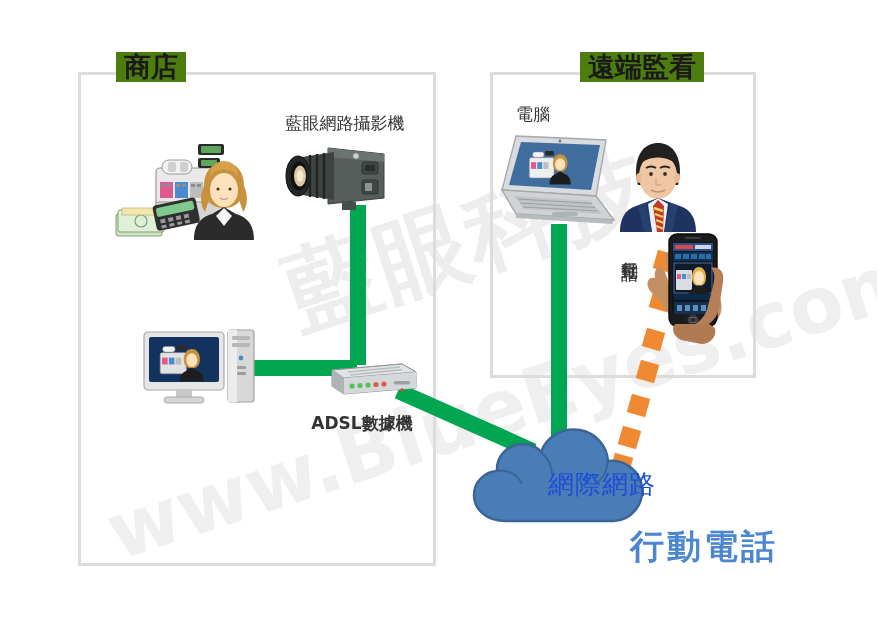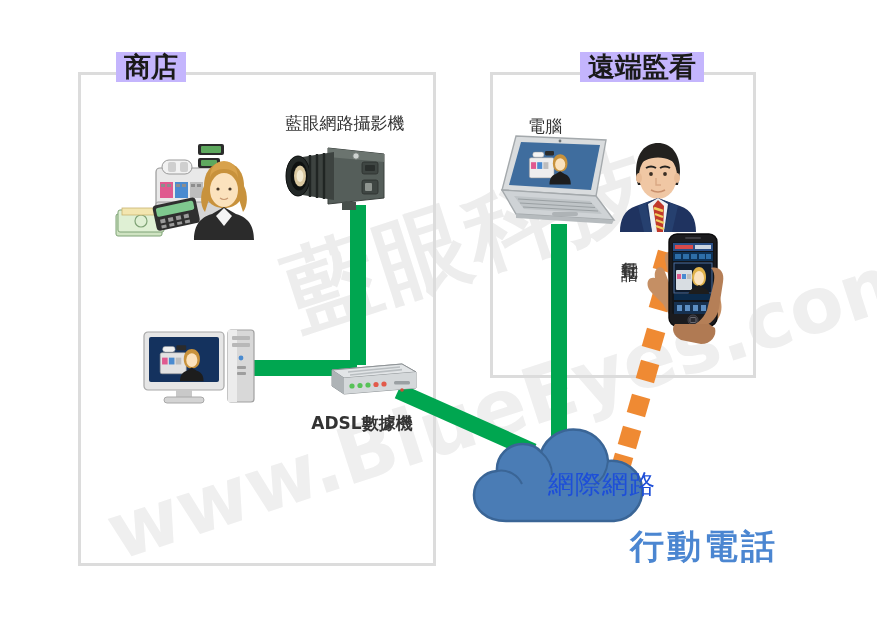--- a/index.html
+++ b/index.html
@@ -49,21 +49,21 @@
     position: absolute;
     border: 3px solid #dcdcdc;
     box-sizing: border-box;
     background: transparent;
   }
   .group-title {
     position: absolute;
     font-size: 27px;
     font-weight: bold;
     color: #1a1a1a;
-    background: #c4b5fd;
+    background: #4d7c0f;
     padding: 0 8px;
     white-space: nowrap;
     line-height: 30px;
   }
   
   .link {
     position: absolute;
     background: #00a650;
   }
   .link-d {
@@ -433,19 +433,19 @@
                C50 94 58 88 62 78 L68 54 C70 46 70 40 66 36 Z" fill="#b57f57"></path>
       <path d="M30 92 C26 96 28 104 36 108 L56 112 C66 112 72 104 70 96 L64 92 Z" fill="#b07a53"></path>
     </svg>
   </div>
 
   <div class="lbl lbl-center" style="left:260px; top:112px; width:170px;">藍眼網路攝影機</div>
 
 
   <div class="lbl lbl-center" style="left:292px; top:412px; width:140px;font-weight:bold;">ADSL數據機</div>
 
-  <div class="lbl" style="left:528px; top:103px;margin-top:12px;">電腦</div>
+  <div class="lbl" style="left:516px; top:103px;">電腦</div>
 
   <div class="lbl lbl-vert" style="left:620px; top:248px; height:108px;">行動電話</div>
 
   <div class="slogan">行動電話</div>
 
 </div>
 
 </body></html>

